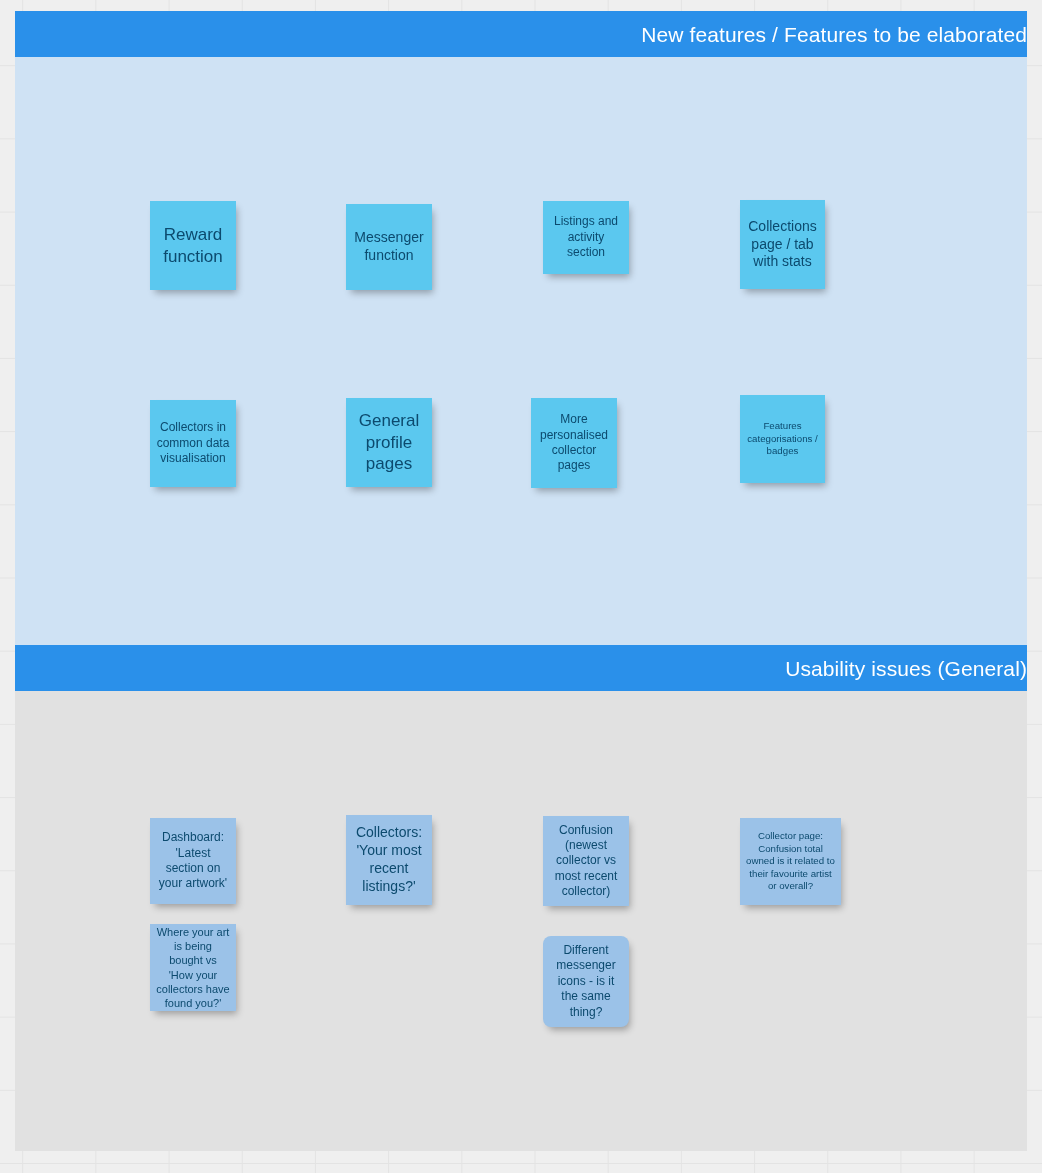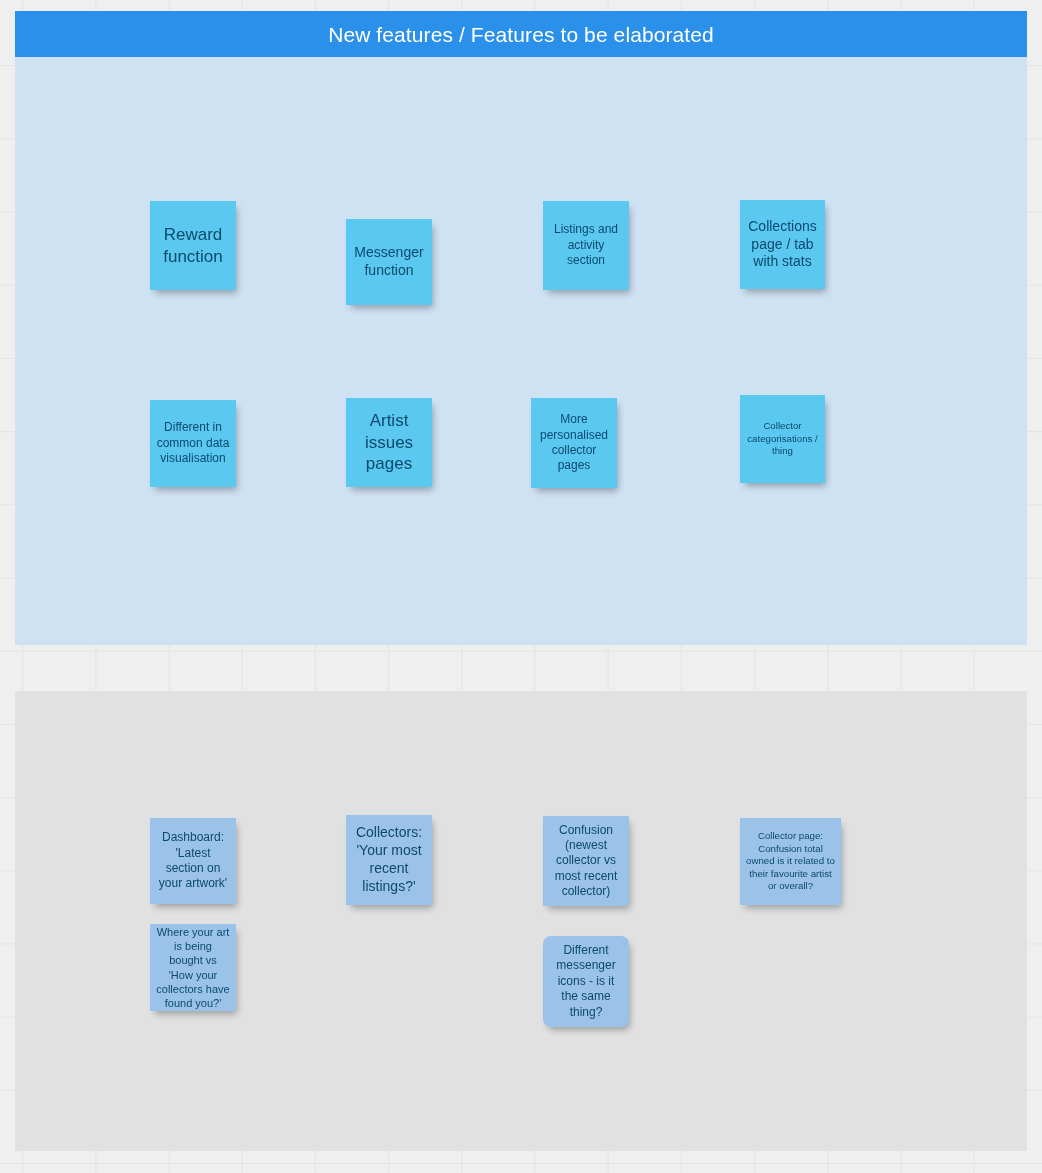--- a/index.html
+++ b/index.html
@@ -39,21 +39,21 @@
 
   .frame-header {
     position: absolute;
     left: 0;
     top: 0;
     width: 100%;
     height: 46px;
     background: #2a90ea;
     display: flex;
     align-items: center;
-    justify-content: center;
+    justify-content: flex-end;
     box-sizing: border-box;
   }
   .frame-title {
     color: #ffffff;
     font-size: 21px;
     font-weight: 400;
     letter-spacing: 0.1px;
     line-height: 1;
     white-space: nowrap;
   }
@@ -95,47 +95,50 @@
 <div id="board">
 
   <div class="frame" id="frame-new-features">
     <div class="frame-header" style="background: rgb(42, 144, 234);">
       <div class="frame-title">New features / Features to be elaborated</div>
     </div>
     <div class="frame-body" id="body-0" style="background: rgb(207, 226, 244);"></div>
   </div>
 
   <div class="frame" id="frame-usability">
+    <div class="frame-header" style="background: rgb(42, 144, 234);">
+      <div class="frame-title">Usability issues (General)</div>
+    </div>
     <div class="frame-body" id="body-1" style="background: rgb(225, 225, 225);"></div>
   </div>
 
   <div id="notes-layer">
       <div class="note fs-17" style="left: 150px; top: 201px; width: 86px; height: 89px; background: rgb(91, 200, 239);">
         <span>Reward function</span>
       </div>
-      <div class="note fs-14" style="left: 346px; top: 204px; width: 86px; height: 86px; background: rgb(91, 200, 239); margin-top: 15px;">
+      <div class="note fs-14" style="left: 346px; top: 204px; width: 86px; height: 86px; background: rgb(91, 200, 239);">
         <span>Messenger function</span>
       </div>
-      <div class="note fs-12" style="left: 543px; top: 201px; width: 86px; height: 89px; background: rgb(91, 200, 239);">
+      <div class="note fs-12" style="left: 543px; top: 201px; width: 86px; height: 73px; background: rgb(91, 200, 239);">
         <span>Listings and activity section</span>
       </div>
       <div class="note fs-14" style="left: 740px; top: 200px; width: 85px; height: 89px; background: rgb(91, 200, 239);">
         <span>Collections page / tab with stats</span>
       </div>
       <div class="note fs-12" style="left: 150px; top: 400px; width: 86px; height: 87px; background: rgb(91, 200, 239);">
-        <span>Different in common data visualisation</span>
+        <span>Collectors in common data visualisation</span>
       </div>
       <div class="note fs-17" style="left: 346px; top: 398px; width: 86px; height: 89px; background: rgb(91, 200, 239);">
-        <span>Artist issues pages</span>
+        <span>General profile pages</span>
       </div>
       <div class="note fs-12" style="left: 531px; top: 398px; width: 86px; height: 90px; background: rgb(91, 200, 239);">
         <span>More personalised collector pages</span>
       </div>
       <div class="note fs-10" style="left: 740px; top: 395px; width: 85px; height: 88px; background: rgb(91, 200, 239);">
-        <span>Collector categorisations / thing</span>
+        <span>Features categorisations / badges</span>
       </div>
       <div class="note fs-12" style="left: 150px; top: 818px; width: 86px; height: 86px; background: rgb(155, 194, 232);">
         <span>Dashboard: 'Latest section on your artwork'</span>
       </div>
       <div class="note fs-14" style="left: 346px; top: 815px; width: 86px; height: 90px; background: rgb(155, 194, 232);">
         <span>Collectors: 'Your most recent listings?'</span>
       </div>
       <div class="note fs-12" style="left: 543px; top: 816px; width: 86px; height: 90px; background: rgb(155, 194, 232);">
         <span>Confusion (newest collector vs most recent collector)</span>
       </div>

